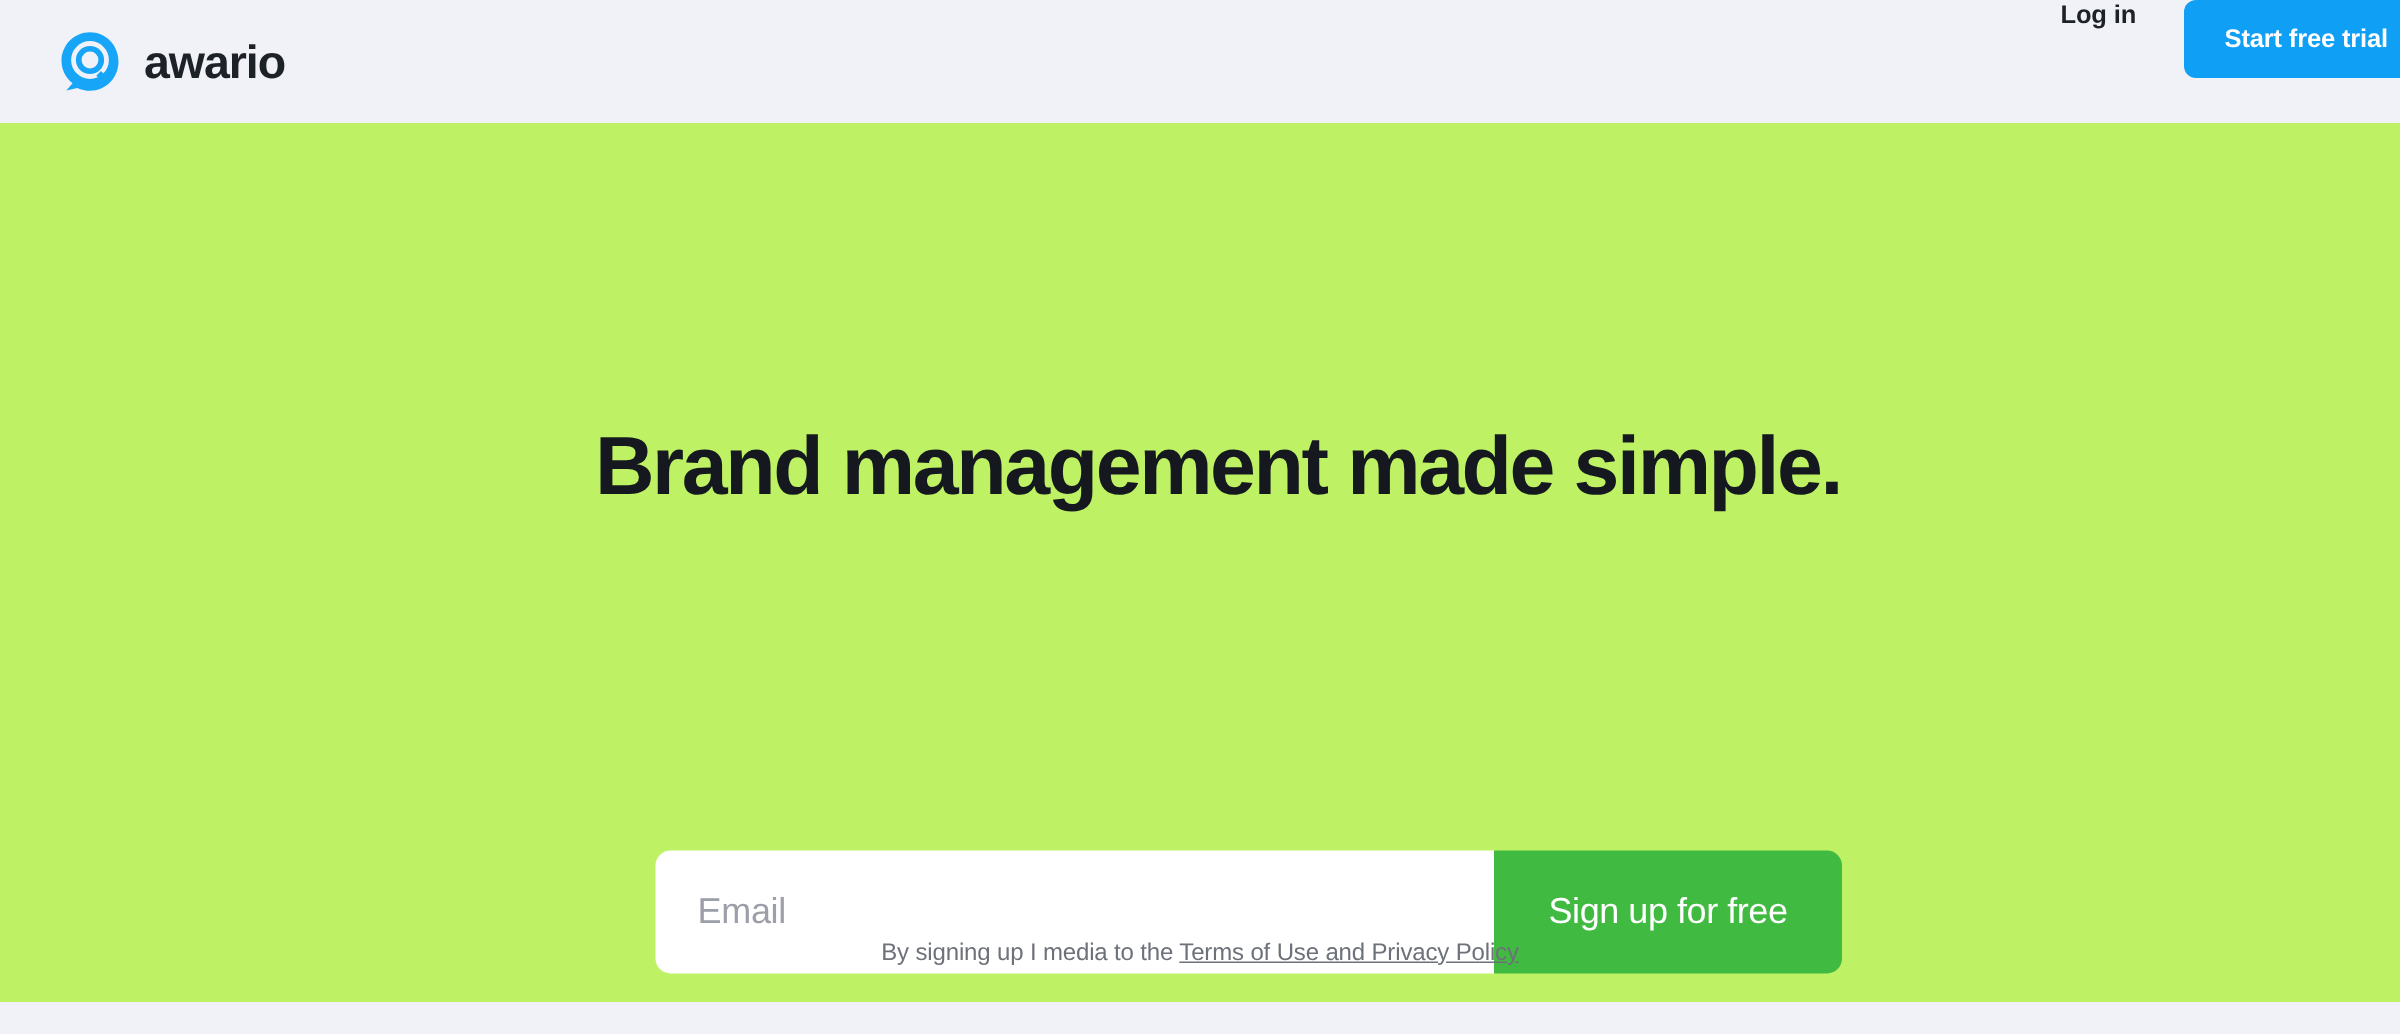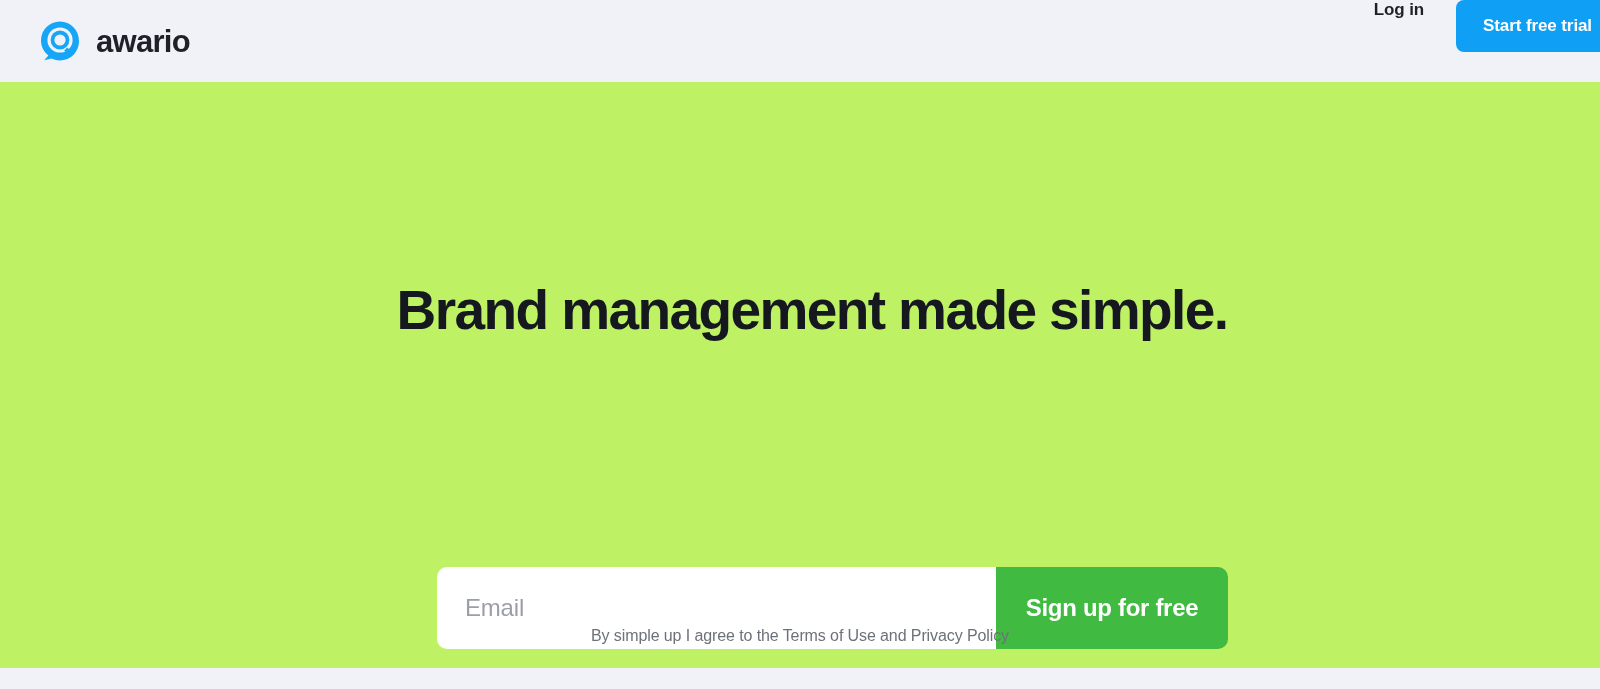--- a/index.html
+++ b/index.html
@@ -173,39 +173,40 @@
   .signup-btn {
     flex: none;
     width: 232px;
     height: 82px;
     background: #41ba41;
     color: #ffffff;
     border: none;
     border-radius: 0 10px 10px 0;
     font-family: "Liberation Sans", sans-serif;
     font-size: 24px;
-    font-weight: bold;
+    font-weight: normal;
     cursor: pointer;
     letter-spacing: -0.3px;
     white-space: nowrap;
   }
 
   .terms {
     position: absolute;
     top: 627px;
     left: 0;
     width: 1600px;
     text-align: center;
     font-size: 16px;
     color: #6d7179;
     letter-spacing: -0.1px;
   }
 
   .terms-link {
     color: #6d7179;
+    text-decoration: underline;
     cursor: pointer;
   }
 </style>
 </head>
 <body>
 
 <div class="page">
 
   <div class="header">
 
@@ -234,16 +235,16 @@
       <br>
     </p>
   </div>
 
   <div class="signup-form">
     <input class="email-input" type="text" placeholder="Email" style="">
     <button class="signup-btn">Sign up for free</button>
   </div>
 
   <div class="terms">
-    <span>By simple up I agree to the </span><span class="terms-link">Terms of Use and Privacy Policy</span>
+    <span>By signing up I media to the </span><span class="terms-link">Terms of Use and Privacy Policy</span>
   </div>
 
 </div>
 
 </body></html>

